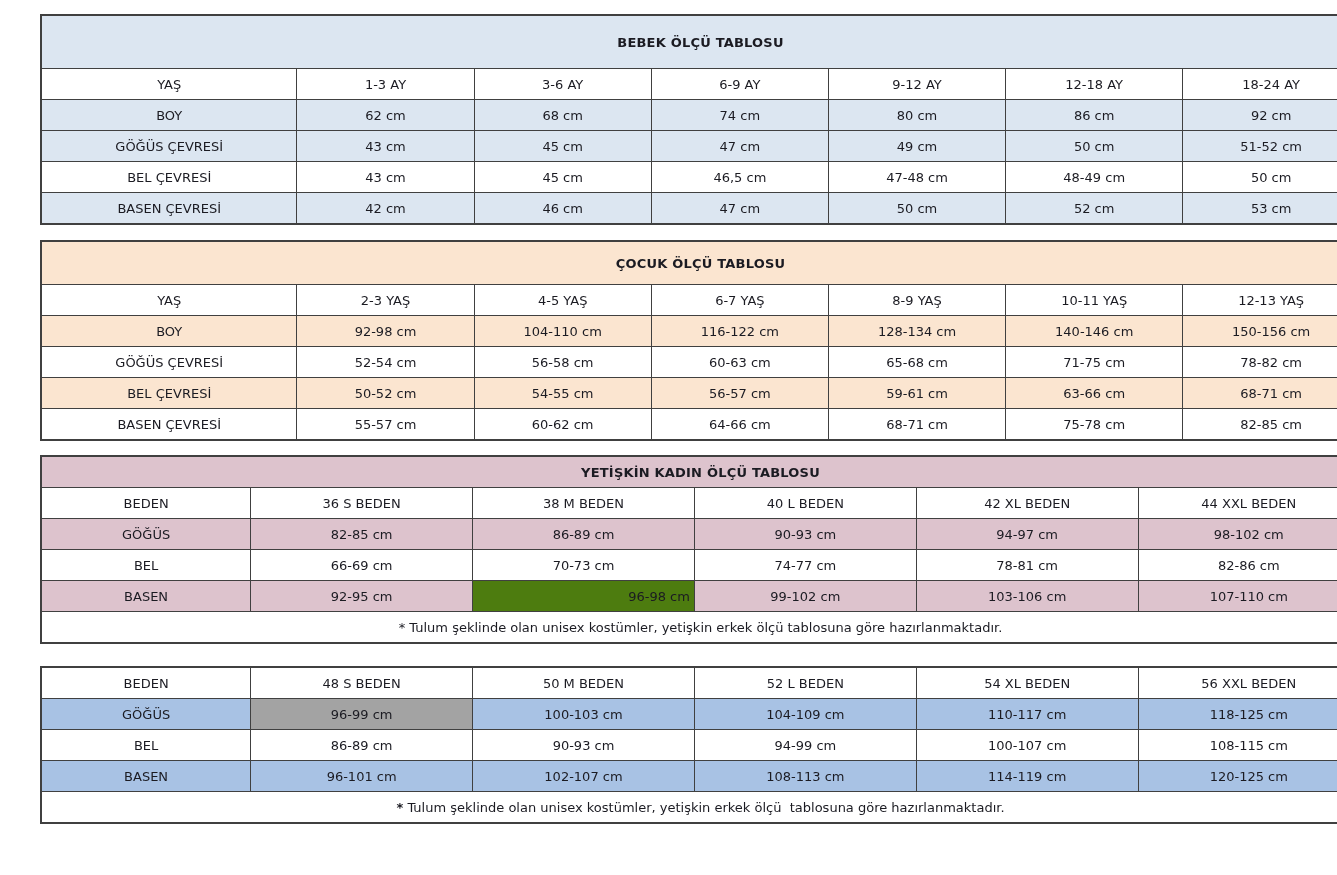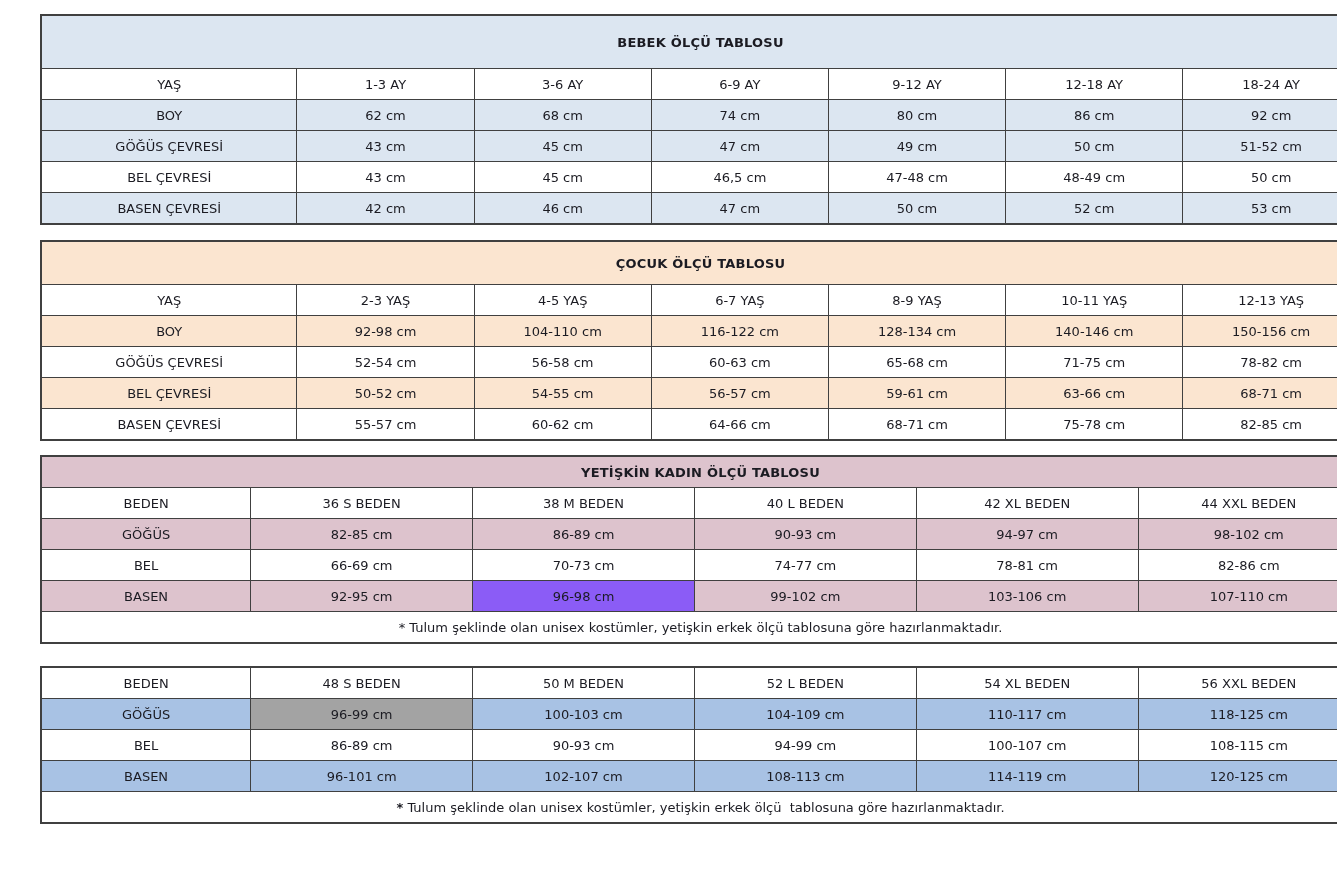--- a/index.html
+++ b/index.html
@@ -225,21 +225,21 @@
             <td style="background: rgb(255, 255, 255);">BEL</td>
             <td style="background: rgb(255, 255, 255);">66-69 cm</td>
             <td style="background: rgb(255, 255, 255);">70-73 cm</td>
             <td style="background: rgb(255, 255, 255);">74-77 cm</td>
             <td style="background: rgb(255, 255, 255);">78-81 cm</td>
             <td style="background: rgb(255, 255, 255); margin-top: 39px;">82-86 cm</td>
           </tr>
           <tr>
             <td style="background: rgb(221, 195, 205);">BASEN</td>
             <td style="background: rgb(221, 195, 205);">92-95 cm</td>
-            <td style="background: #8b5cf6;">96-98 cm</td>
+            <td style="background: #4d7c0f; text-align: right;">96-98 cm</td>
             <td style="background: rgb(221, 195, 205);">99-102 cm</td>
             <td style="background: rgb(221, 195, 205);">103-106 cm</td>
             <td style="background: rgb(221, 195, 205);">107-110 cm</td>
           </tr>
           <tr>
             <td colspan="6" class="footnote-cell" style="background: rgb(255, 255, 255);"><span class="footnote-marker">*</span><span class="footnote-text"> Tulum şeklinde olan unisex kostümler, yetişkin erkek ölçü tablosuna göre hazırlanmaktadır.</span></td>
           </tr>
         </tbody>
       </table>
     </div>

